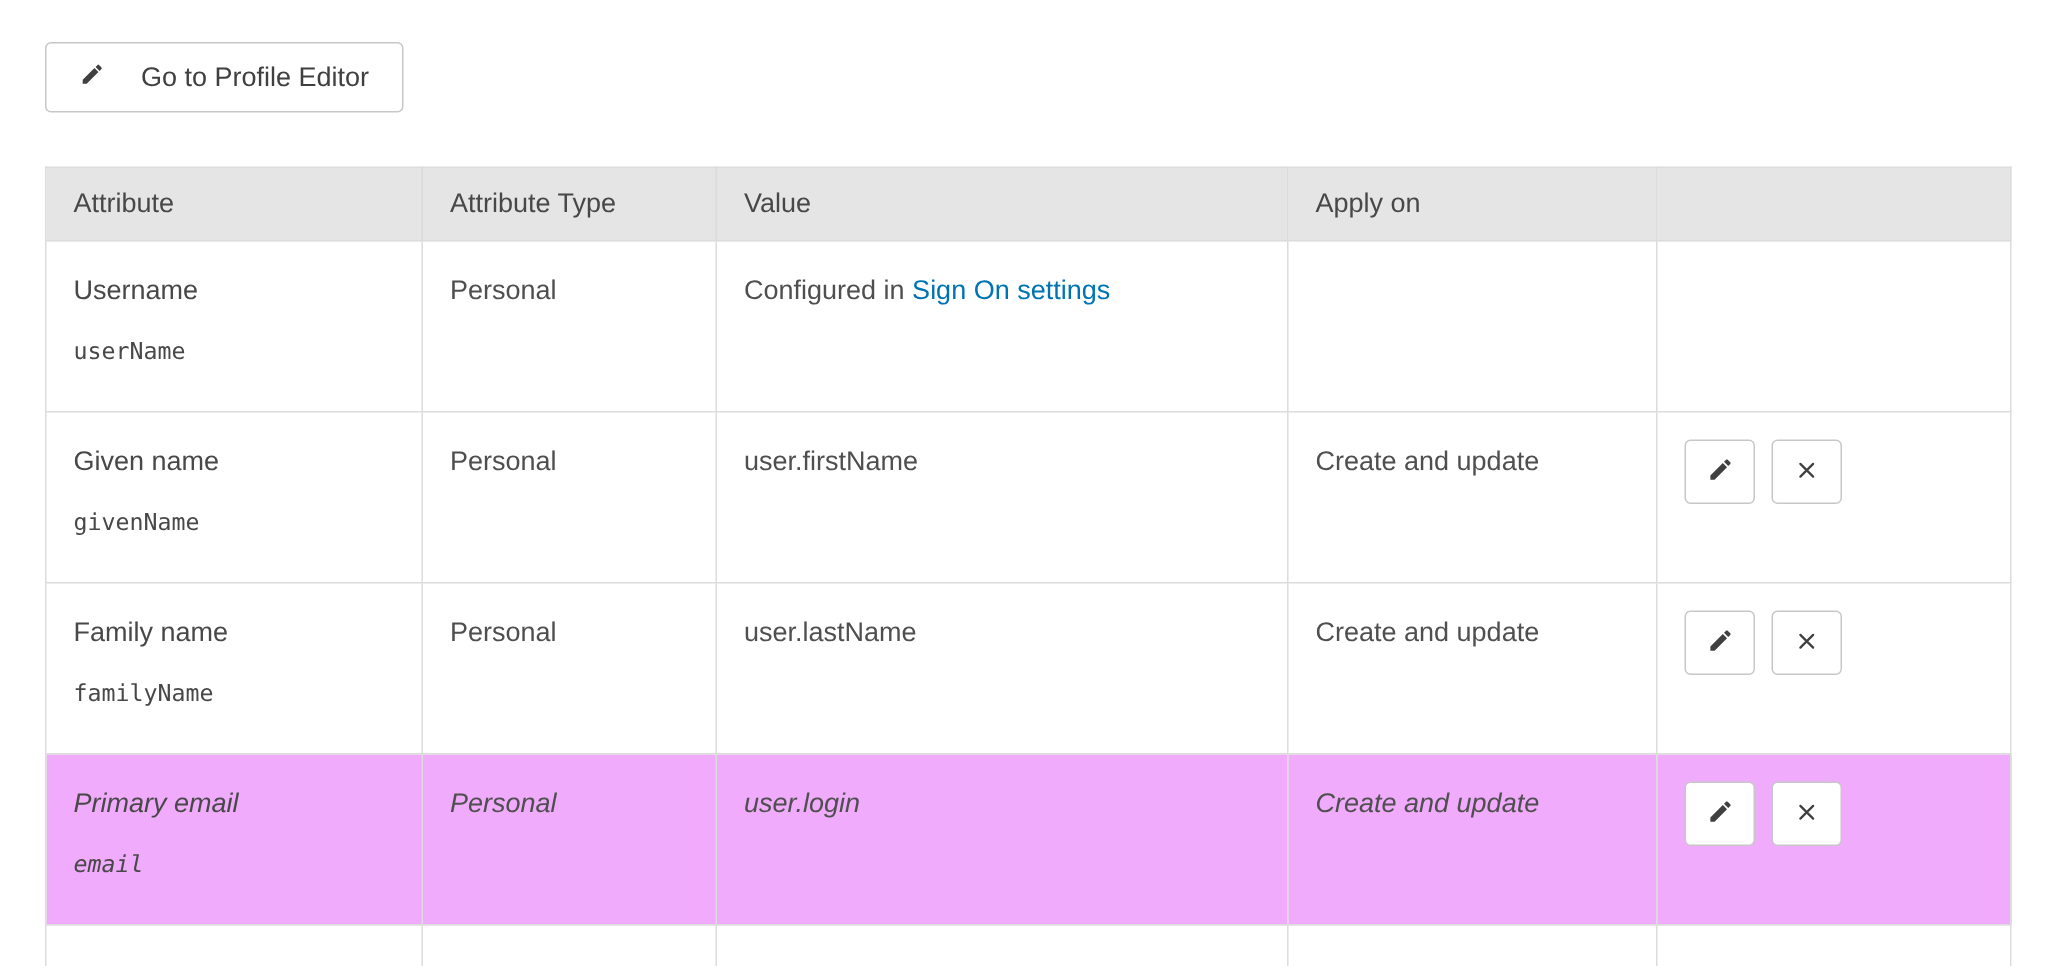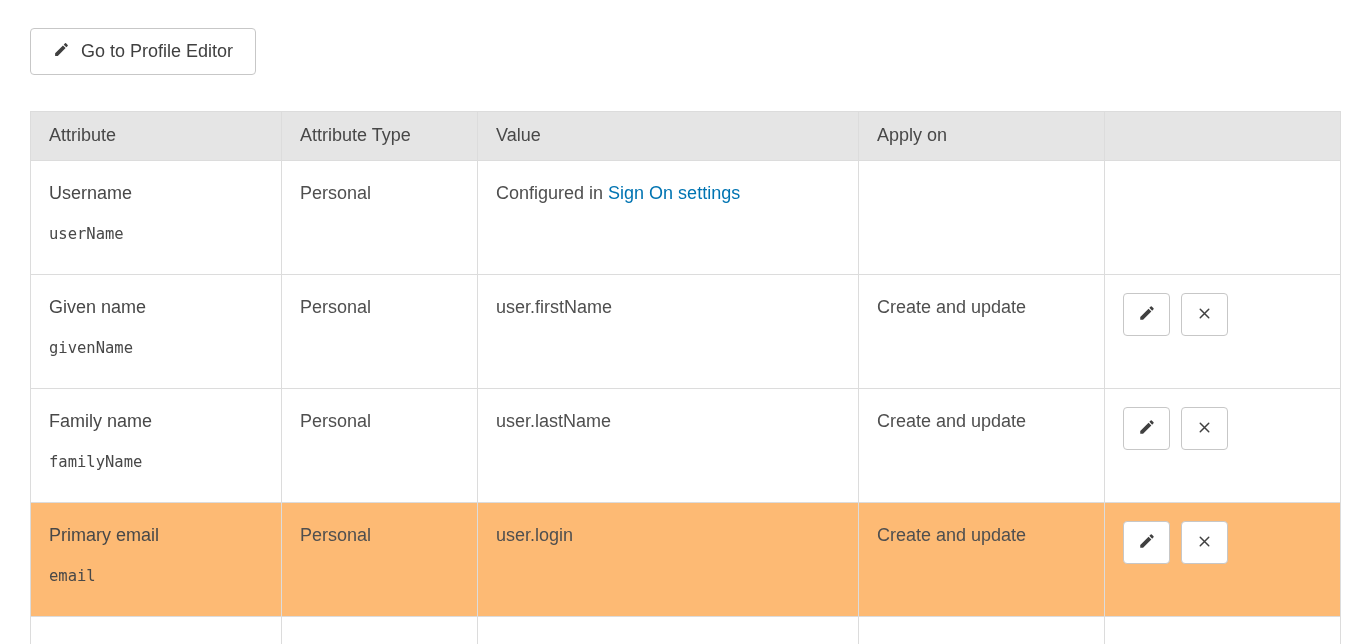--- a/index.html
+++ b/index.html
@@ -12,21 +12,21 @@
     position: relative;
   }
   .page { width: 1370px; height: 644px; overflow: hidden; }
 
   
   .toolbar {
     display: flex; gap: 20px;
     padding: 28px 0 0 30px;
   }
   .btn {
-    display: inline-flex; align-items: center; gap: 11px;
+    display: inline-flex; align-items: center; gap: 24px;
     height: 47px; padding: 0 22px;
     background: #ffffff;
     border: 1px solid #c7c7c7;
     border-radius: 4px;
     font-family: "Liberation Sans", sans-serif;
     font-size: 18px; color: #404040;
     cursor: pointer;
     white-space: nowrap;
   }
   .btn svg { flex: 0 0 auto; }
@@ -50,21 +50,21 @@
     background: #e5e5e5;
     font-weight: 400;
     color: #484848;
     padding: 13px 18px 14px 18px;
     height: 49px;
   }
   tbody td {
     background: #ffffff;
     padding: 21px 18px 30px 18px;
   }
-  tbody tr.row-highlight td { background: #fdba74; }
+  tbody tr.row-highlight td { background: #f0abfc; font-style: italic; }
   tbody tr.partial td { padding: 0; height: 36px; border-bottom: none; }
 
   .attr-label { font-size: 18px; color: #484848; line-height: 22px; }
   .attr-code {
     margin-top: 21px;
     font-family: "DejaVu Sans Mono", monospace;
     font-size: 15.5px; color: #484848; line-height: 19px;
   }
   .type-cell, .value-cell, .apply-cell { line-height: 22px; color: #4f4f4f; }
   .value-link {

